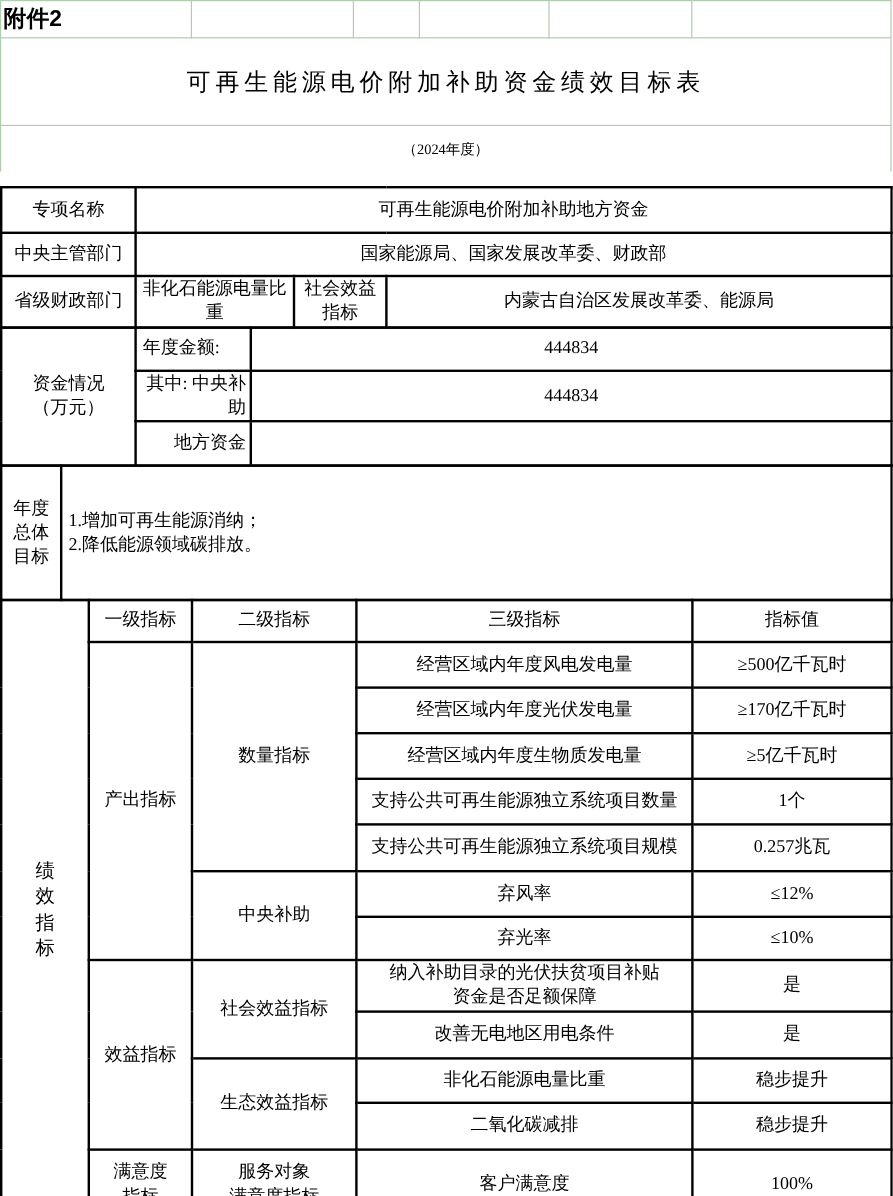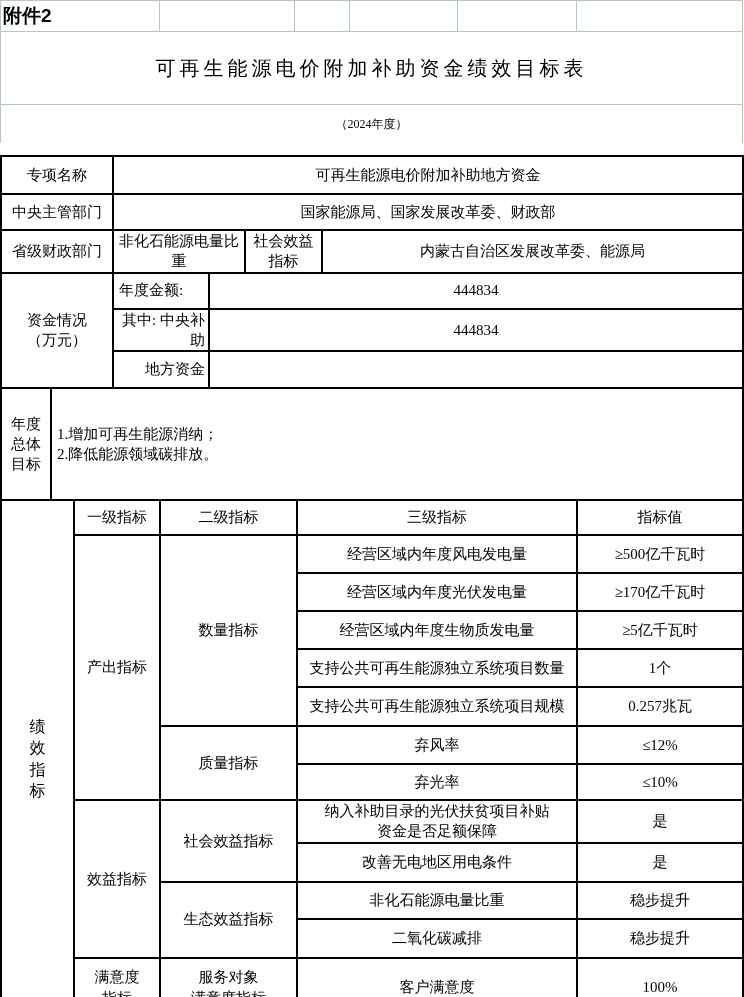--- a/index.html
+++ b/index.html
@@ -196,21 +196,21 @@
     </tr>
     <tr class="h38">
       <td>支持公共可再生能源独立系统项目数量</td>
       <td>1个</td>
     </tr>
     <tr class="h39">
       <td>支持公共可再生能源独立系统项目规模</td>
       <td>0.257兆瓦</td>
     </tr>
     <tr class="h38">
-      <td rowspan="2">质量指标</td>
+      <td rowspan="2">中央补助</td>
       <td>弃风率</td>
       <td>≤12%</td>
     </tr>
     <tr class="h36">
       <td>弃光率</td>
       <td>≤10%</td>
     </tr>
     <tr class="h40">
       <td rowspan="4">效益指标</td>
       <td rowspan="2">社会效益指标</td>

